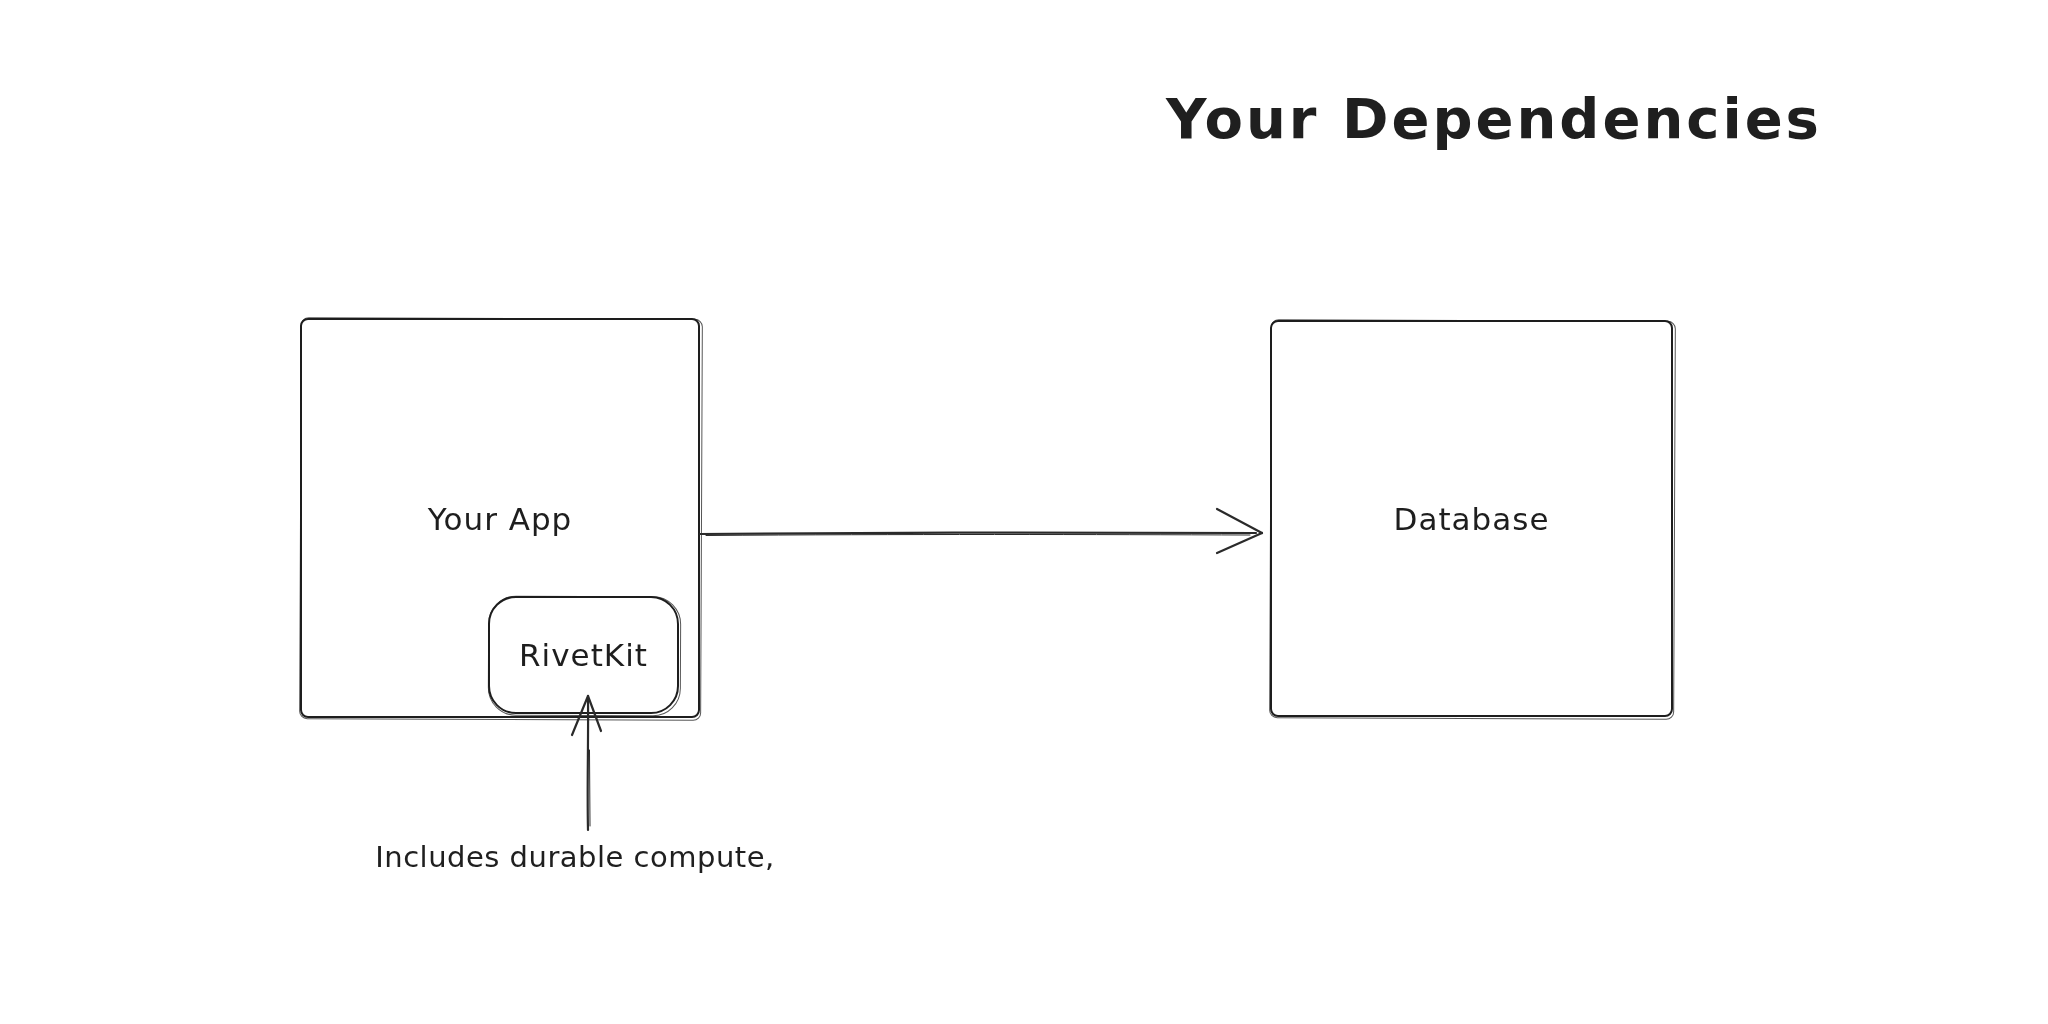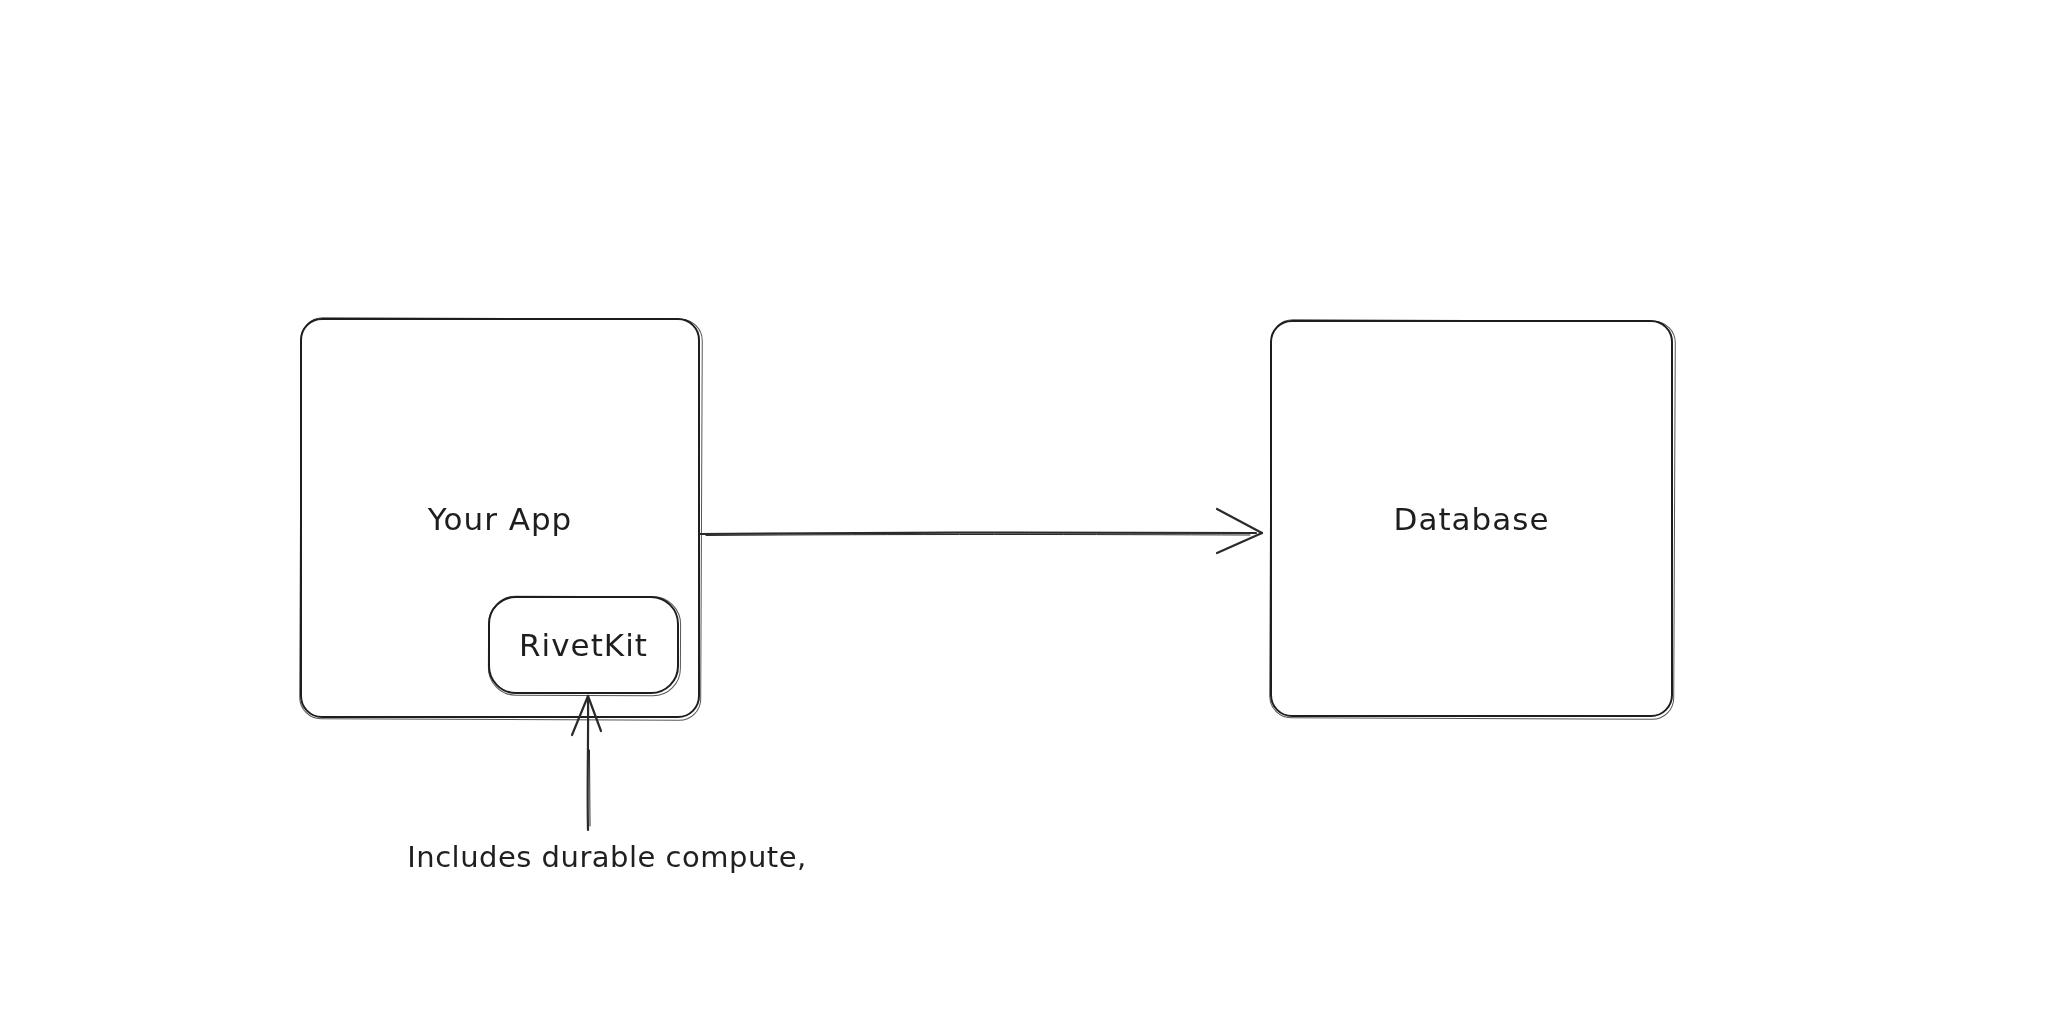--- a/index.html
+++ b/index.html
@@ -37,21 +37,21 @@
   
   .box::before {
     content: "";
     position: absolute;
     inset: -3px;
     border: 1.4px solid rgba(30,30,30,0.75);
     border-radius: inherit;
     transform: rotate(0.25deg) translate(1px, 1px);
     pointer-events: none;
   }
-  .big-box { border-radius: 22px; }
+  .big-box { border-radius: 8px; }
   .small-box { border-radius: 28px; }
   .box-label {
     font-size: 31px;
     letter-spacing: 1px;
     white-space: nowrap;
     color: #1e1e1e;
   }
   .caption {
     position: absolute;
     transform: translateX(-50%);
@@ -75,26 +75,27 @@
     stroke-linecap: round;
     stroke-linejoin: round;
   }
 </style>
 </head>
 <body>
 
 <div id="canvas">
 
 
+  <div class="section-title" style="left:1494px; top:86px;">Your Dependencies</div>
 
   <div class="box big-box" style="left:300px; top:318px; width:400px; height:400px;">
     <span class="box-label" style="position:relative; top:1px;">Your App</span>
   </div>
 
-  <div class="box small-box" style="left:488px; top:596px; width:191px; height:98px;">
+  <div class="box small-box" style="left:488px; top:596px; width:191px; height:118px;">
     <span class="box-label">RivetKit</span>
   </div>
 
   <div class="box big-box" style="left:1270px; top:320px; width:403px; height:397px;text-align:right;">
     <span class="box-label">Database</span>
   </div>
 
   <svg class="overlay" viewBox="0 0 2048 1024">
 
     <g>
@@ -105,17 +106,17 @@
     </g>
 
     <g>
       <path d="M588,830 C 587,790 588.5,740 588,698" stroke-width="2.2"></path>
       <path d="M590,826 L589.5,750" stroke-width="1"></path>
       <path d="M588,696 L572,735" stroke-width="2.2"></path>
       <path d="M588,696 L601,731" stroke-width="2.2"></path>
     </g>
   </svg>
 
-  <div class="caption" style="left:607px; top:838px;">
+  <div class="caption" style="left:575px; top:838px;">
     <div>Includes durable compute,</div>
   </div>
 
 </div>
 
 </body></html>

